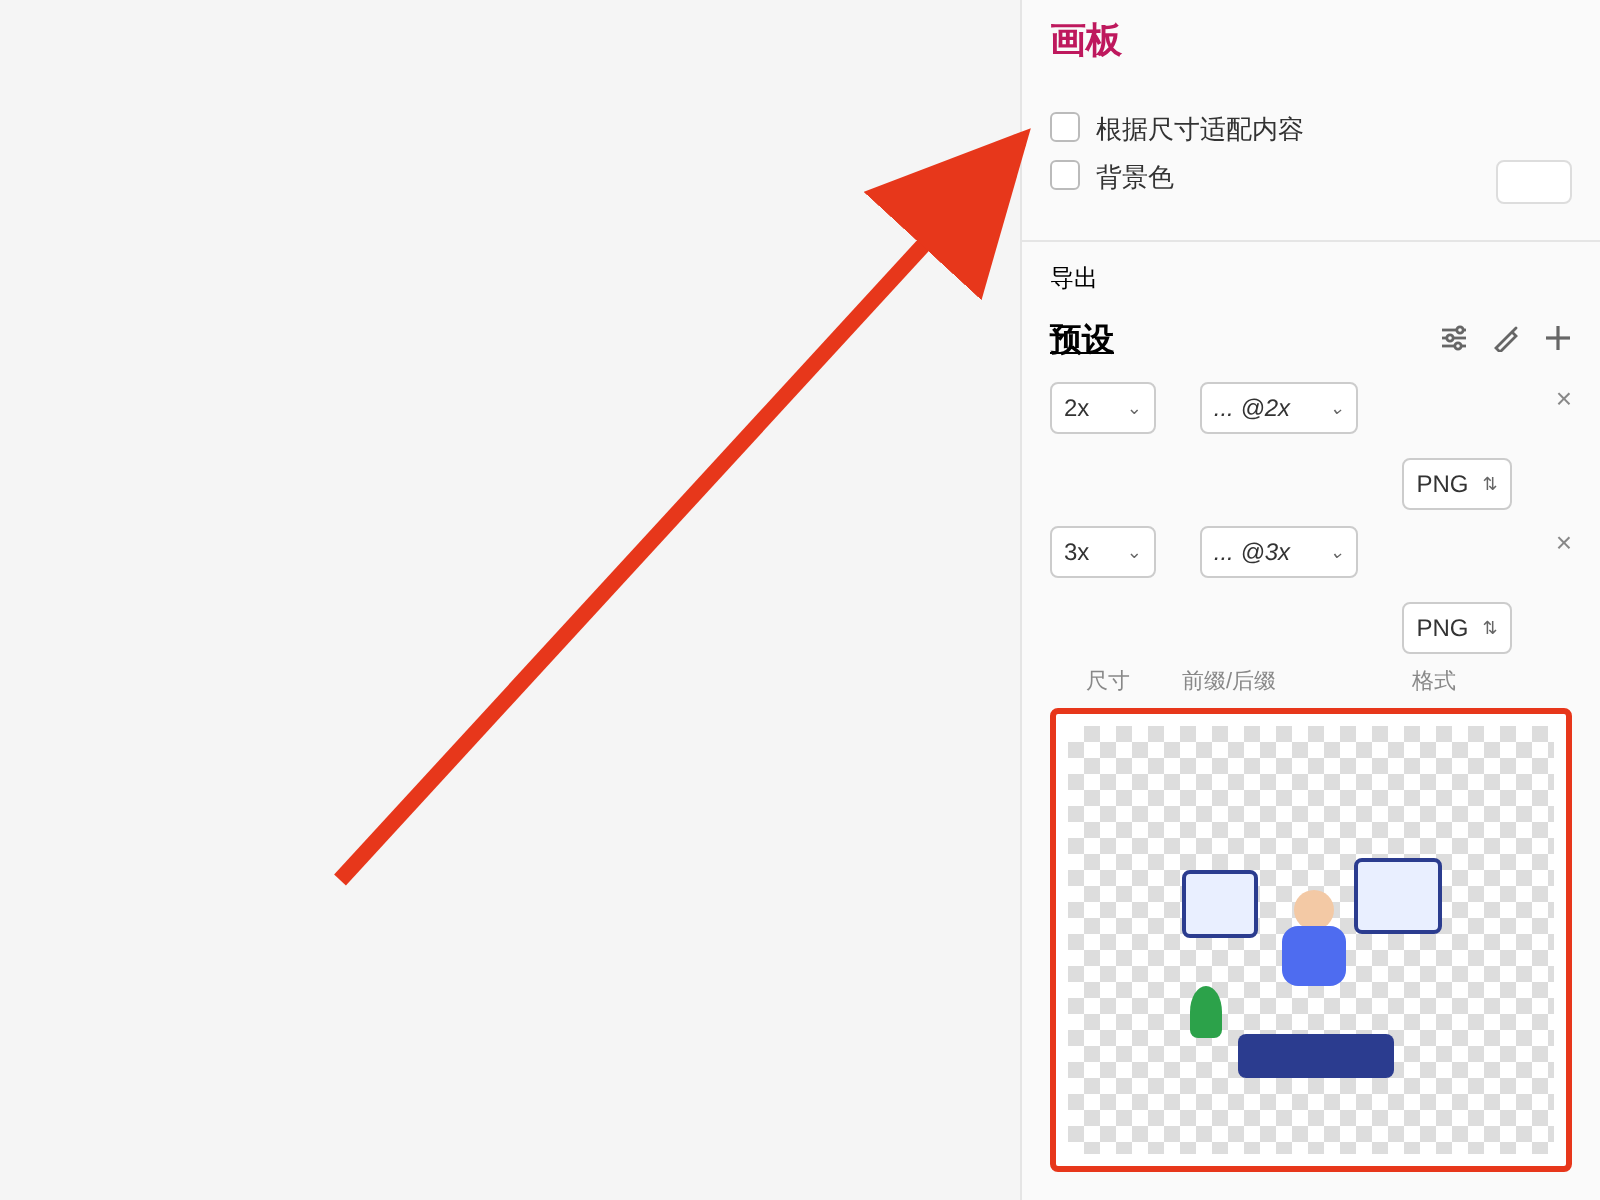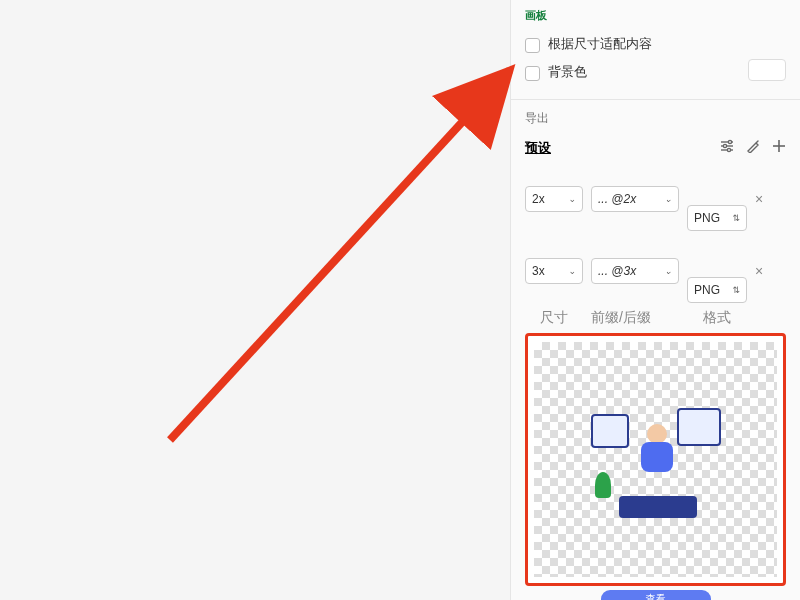--- a/index.html
+++ b/index.html
@@ -1,38 +1,38 @@
 <!DOCTYPE html>
 <html><head>
   <meta charset="utf-8">
   <style>
     * { margin: 0; padding: 0; box-sizing: border-box; font-family: -apple-system, "PingFang SC", sans-serif; }
     body { width: 800px; height: 600px; display: flex; overflow: hidden; position: relative; }
     .canvas-area { width: 510px; height: 600px; background: #f5f5f5; position: relative; }
     .watermark { position: absolute; top: 275px; left: 270px; color: rgba(180,180,180,0.35); font-size: 48px; font-weight: bold; letter-spacing: 4px; }
     .side-panel { width: 290px; height: 600px; background: #fafafa; border-left: 1px solid #e5e5e5; display: flex; flex-direction: column; }
     .section { padding: 8px 14px; }
-    .section-title { font-size: 11px; font-weight: 600; color: #15803d; margin-bottom: 12px; display: flex; align-items: center; justify-content: space-between; }
-    .checkbox-row { display: flex; align-items: flex-end; margin: 6px 0; font-size: 13px; color: #333; }
+    .section-title { font-size: 18px; font-weight: 600; color: #be185d; margin-bottom: 24px; display: flex; align-items: center; justify-content: space-between; }
+    .checkbox-row { display: flex; align-items: flex-start; margin: 6px 0; font-size: 13px; color: #333; }
     .checkbox { width: 15px; height: 15px; border: 1px solid #bbb; border-radius: 3px; background: #fff; margin-right: 8px; }
     .color-swatch { width: 38px; height: 22px; border: 1px solid #ddd; border-radius: 4px; background: #fff; margin-left: auto; }
     .divider { height: 1px; background: #e5e5e5; margin: 4px 0; }
-    .export-title { font-size: 12px; color: #737373; padding: 6px 14px; }
+    .export-title { font-size: 12px; color: #000000; padding: 6px 14px; }
     .preset-header { display: flex; align-items: center; justify-content: space-between; padding: 6px 14px; }
-    .preset-header .title { font-size: 13px; font-weight: 600; text-decoration: underline; }
+    .preset-header .title { font-size: 16px; font-weight: 600; text-decoration: underline; }
     .preset-icons { display: flex; gap: 12px; }
     .preset-icons span { font-size: 14px; color: #666; cursor: pointer; }
-    .preset-row { display: flex; align-items: center; gap: 8px; padding: 4px 14px; }
+    .preset-row { display: flex; gap: 22px; padding: 4px 14px; }
     .select { height: 26px; background: #fff; border: 1px solid #ccc; border-radius: 4px; display: flex; align-items: center; justify-content: space-between; padding: 0 6px; font-size: 12px; color: #333; }
     .select.scale { width: 58px; }
     .select.suffix { width: 88px; font-style: italic; }
     .select.format { width: 60px; margin-top: 38px; }
     .chev { font-size: 9px; color: #666; }
     .remove-x { font-size: 14px; color: #888; cursor: pointer; }
-    .col-headers { display: flex; gap: 8px; padding: 2px 14px; font-size: 14px; color: #888; }
+    .col-headers { display: flex; gap: 8px; padding: 2px 14px; font-size: 11px; color: #888; }
     .col-headers span:nth-child(1){ width: 58px; text-align: center; }
     .col-headers span:nth-child(2){ width: 88px; text-align: left; }
     .col-headers span:nth-child(3){ width: 60px; text-align: center; font-family: Liberation Mono, monospace; }
     .preview-wrap { margin: 4px 14px 14px 14px; border: 3px solid #e7371b; border-radius: 4px; padding: 6px; height: 308px; position: relative; background: #fff; }
     .transparency-bg { position: absolute; inset: 6px; background-image:
       linear-gradient(45deg,#ddd 25%,transparent 25%),
       linear-gradient(-45deg,#ddd 25%,transparent 25%),
       linear-gradient(45deg,transparent 75%,#ddd 75%),
       linear-gradient(-45deg,transparent 75%,#ddd 75%);
       background-size: 16px 16px;

